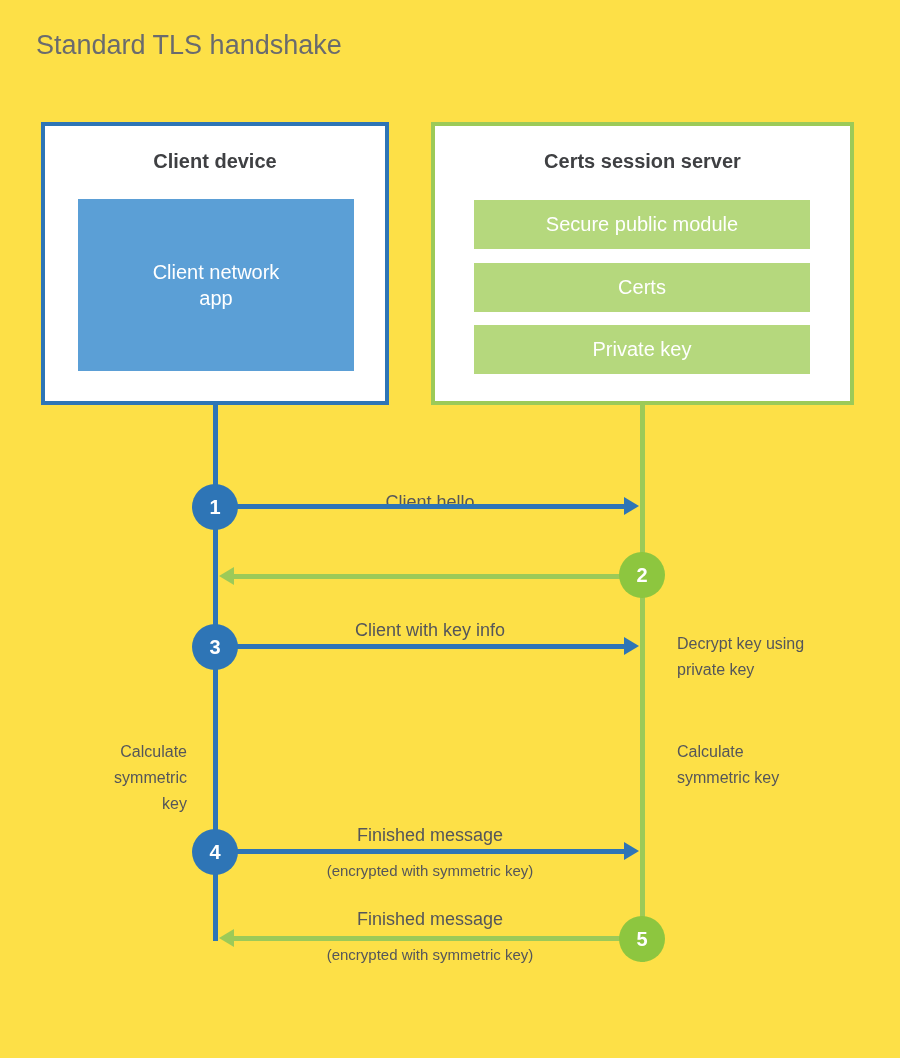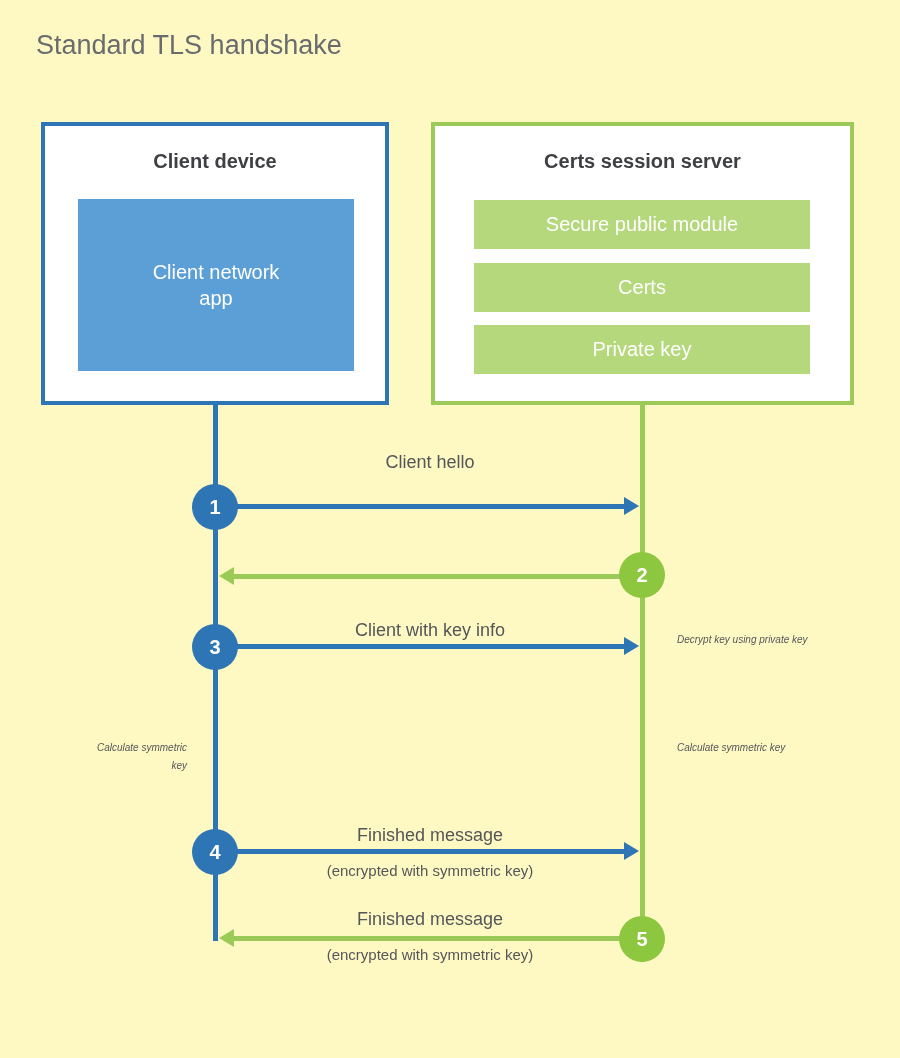--- a/index.html
+++ b/index.html
@@ -7,21 +7,21 @@
     --blue-fill:#5b9fd6;
     --green-main:#9cca58;
     --green-circle:#8dc63f;
     --green-bar:#b5d87d;
     --heading-text:#3f4043;
     --label-text:#55565a;
     --title-text:#6a6b6e;
   }
   *{margin:0;padding:0;box-sizing:border-box;}
   body{background:#fff;font-family:"Liberation Sans","DejaVu Sans",sans-serif;}
-  .canvas{position:relative;width:900px;height:1058px;background:#fef9c3;overflow:hidden;}
+  .canvas{position:relative;width:900px;height:1058px;background:#fde047;overflow:hidden;}
 
   .page-title{position:absolute;left:36px;top:30px;font-size:27px;font-weight:300;color:var(--title-text);}
 
   .entity-box{position:absolute;top:122px;height:283px;background:#fff;}
   .entity-box.client{left:41px;width:348px;border:4px solid var(--blue-main);}
   .entity-box.server{left:431px;width:423px;border:4px solid var(--green-main);}
   .entity-title{margin-top:24px;text-align:center;font-size:20px;font-weight:bold;color:var(--heading-text);}
 
   .client-app{position:absolute;left:78px;top:199px;width:276px;height:172px;background:var(--blue-fill);
     display:flex;align-items:center;justify-content:center;text-align:center;color:#fff;font-size:20px;line-height:26px;}
@@ -46,21 +46,21 @@
   .arrow.dir-right::after{content:"";position:absolute;right:-14px;top:-7px;width:0;height:0;
     border-top:9px solid transparent;border-bottom:9px solid transparent;border-left:15px solid transparent;}
   .arrow.blue.dir-right::after{border-left-color:var(--blue-main);}
   .arrow.dir-left::before{content:"";position:absolute;left:-14px;top:-7px;width:0;height:0;
     border-top:9px solid transparent;border-bottom:9px solid transparent;border-right:15px solid transparent;}
   .arrow.green.dir-left::before{border-right-color:var(--green-main);}
 
   .msg-label{position:absolute;left:160px;width:540px;text-align:center;font-size:18px;color:var(--label-text);}
   .msg-sub{position:absolute;left:160px;width:540px;text-align:center;font-size:15px;color:var(--label-text);}
 
-  .side-note{position:absolute;font-size:10px;line-height:18px;color:var(--label-text);font-style:italic;}
+  .side-note{position:absolute;font-size:16px;line-height:26px;color:var(--label-text);}
   .note-decrypt{left:677px;top:631px;width:132px;}
   .note-calc-left{left:85px;top:739px;width:102px;text-align:right;}
   .note-calc-right{left:677px;top:739px;width:120px;}
 </style>
 </head>
 <body>
 
 <div class="canvas">
 
   <div class="page-title">Standard TLS handshake</div>
@@ -75,21 +75,21 @@
   <div class="entity-box server">
     <div class="entity-title">Certs session server</div>
   </div>
   <div class="server-bar bar1">Secure public module</div>
   <div class="server-bar bar3">Private key</div>
   <div class="server-bar bar2">Certs</div>
 
   <div class="vline blue"></div>
   <div class="vline green"></div>
 
-  <div class="msg-label" style="top:452px;">Client hello</div>
+  <div class="msg-label" style="top:492px;">Client hello</div>
   <div class="arrow blue dir-right" style="left:235px;top:504px;width:390px;"></div>
   <div class="step-circle blue" style="top:484px;">
     <span>1</span>
   </div>
 
   <div class="arrow green dir-left" style="left:233px;top:574px;width:388px;"></div>
   <div class="step-circle green" style="top:552px;">
     <span>2</span>
   </div>
 

